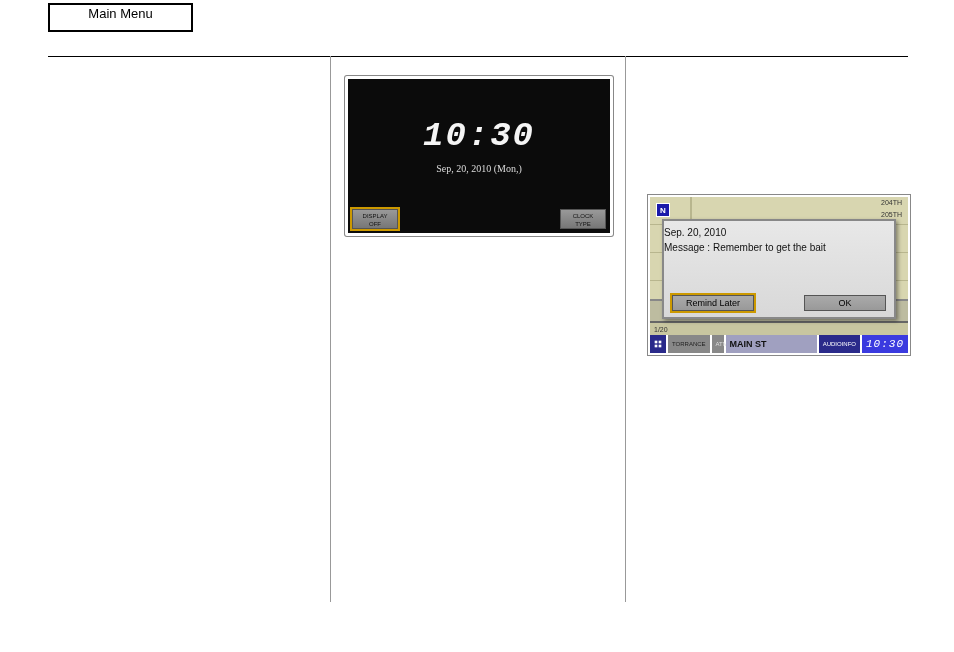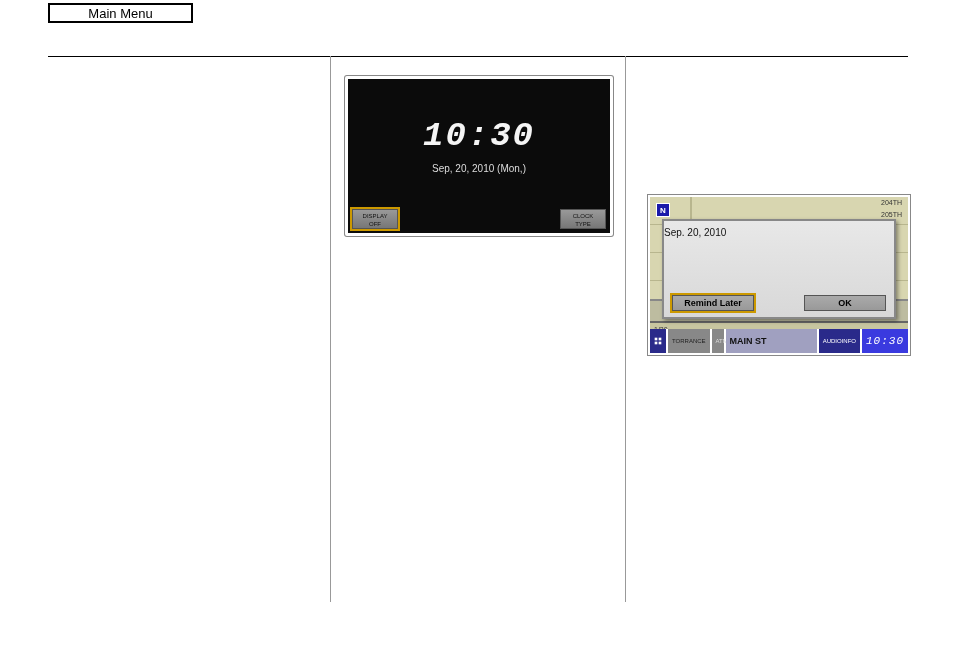--- a/index.html
+++ b/index.html
@@ -8,21 +8,21 @@
     background: #fff;
     width: 954px;
     height: 652px;
     position: relative;
   }
   .main-menu-box {
     position: absolute;
     left: 48px;
     top: 3px;
     width: 145px;
-    height: 20px;
+    height: 29px;
     border: 2px solid #000;
     text-align: center;
     font-size: 13px;
     line-height: 18px;
   }
   .hr {
     position: absolute;
     left: 48px;
     top: 56px;
     width: 860px;
@@ -65,21 +65,21 @@
     letter-spacing: 2px;
     text-align: center;
     margin-top: 38px;
     font-weight: 600;
   }
   .clock-date {
     color: #ddd;
     font-size: 10px;
     text-align: center;
     margin-top: 8px;
-    font-family: Liberation Sans, sans-serif;
+    font-family: Liberation Serif, serif;
   }
   .clock-btn {
     position: absolute;
     bottom: 4px;
     width: 46px;
     height: 20px;
     background: linear-gradient(#999, #777);
     color: #111;
     font-size: 6px;
     line-height: 8px;
@@ -162,27 +162,26 @@
   }
   .popup-btn {
     width: 82px;
     height: 16px;
     font-size: 9px;
     text-align: center;
     line-height: 14px;
     border: 1px solid #555;
     background: linear-gradient(#aaa, #999);
     color: #000;
-    font-weight: bold;
   }
   .popup-btn.highlight { box-shadow: 0 0 0 2px #cc9900; }
   .status-bar {
     position: absolute;
     bottom: 0; left: 0; right: 0;
-    height: 24px;
+    height: 18px;
     background: #2a2a8a;
     display: flex;
     align-items: flex-end;
     font-size: 8px;
     color: #fff;
   }
   .status-seg {
     border-right: 2px solid #fff;
     height: 100%;
     display: flex;
@@ -245,20 +244,21 @@
     <span class="road-label" style="top:2px;">204TH</span>
     <span class="road-label" style="top:14px;">205TH</span>
   </div>
   <div class="compass">
     <span>N</span>
   </div>
   <div class="map-road"></div>
 
   <div class="popup">
     <div class="popup-row">Sep. 20, 2010</div>
+    <div class="popup-row"><span>Message</span> : <span>Remember to get the bait</span></div>
     <div class="popup-btns">
       <div class="popup-btn highlight">
         <span>Remind Later</span>
       </div>
       <div class="popup-btn">
         <span>OK</span>
       </div>
     </div>
   </div>
 

